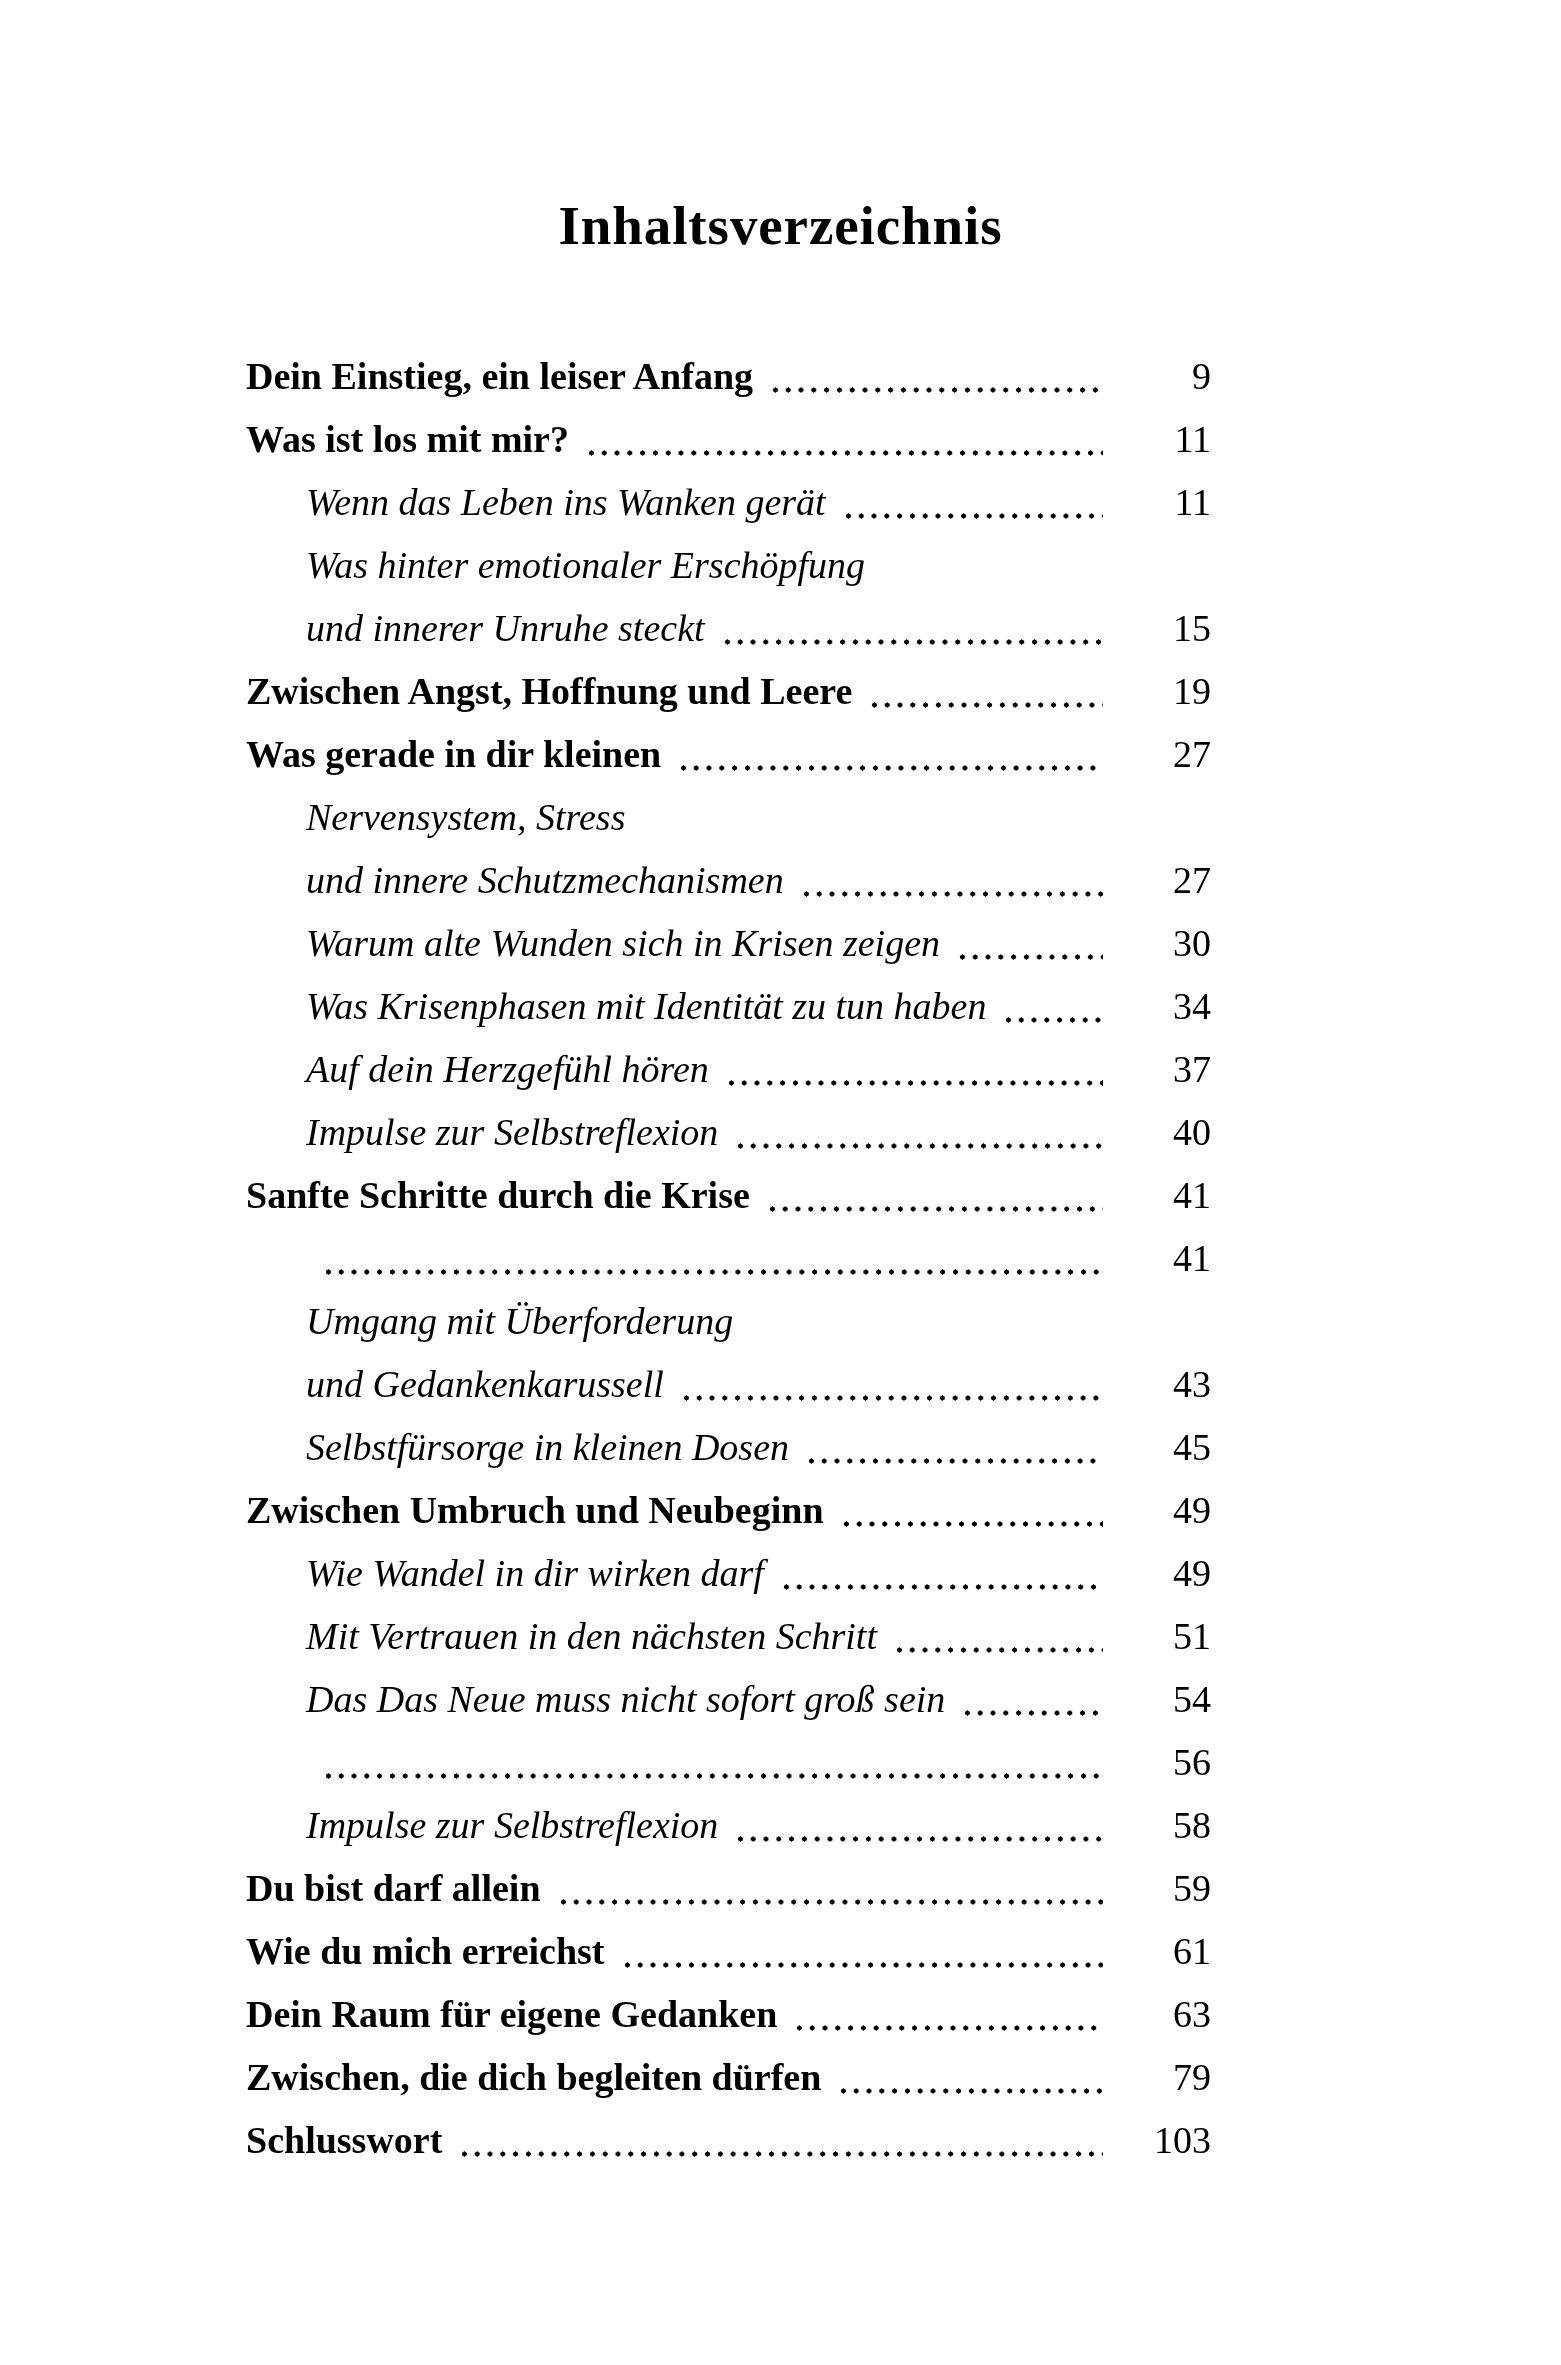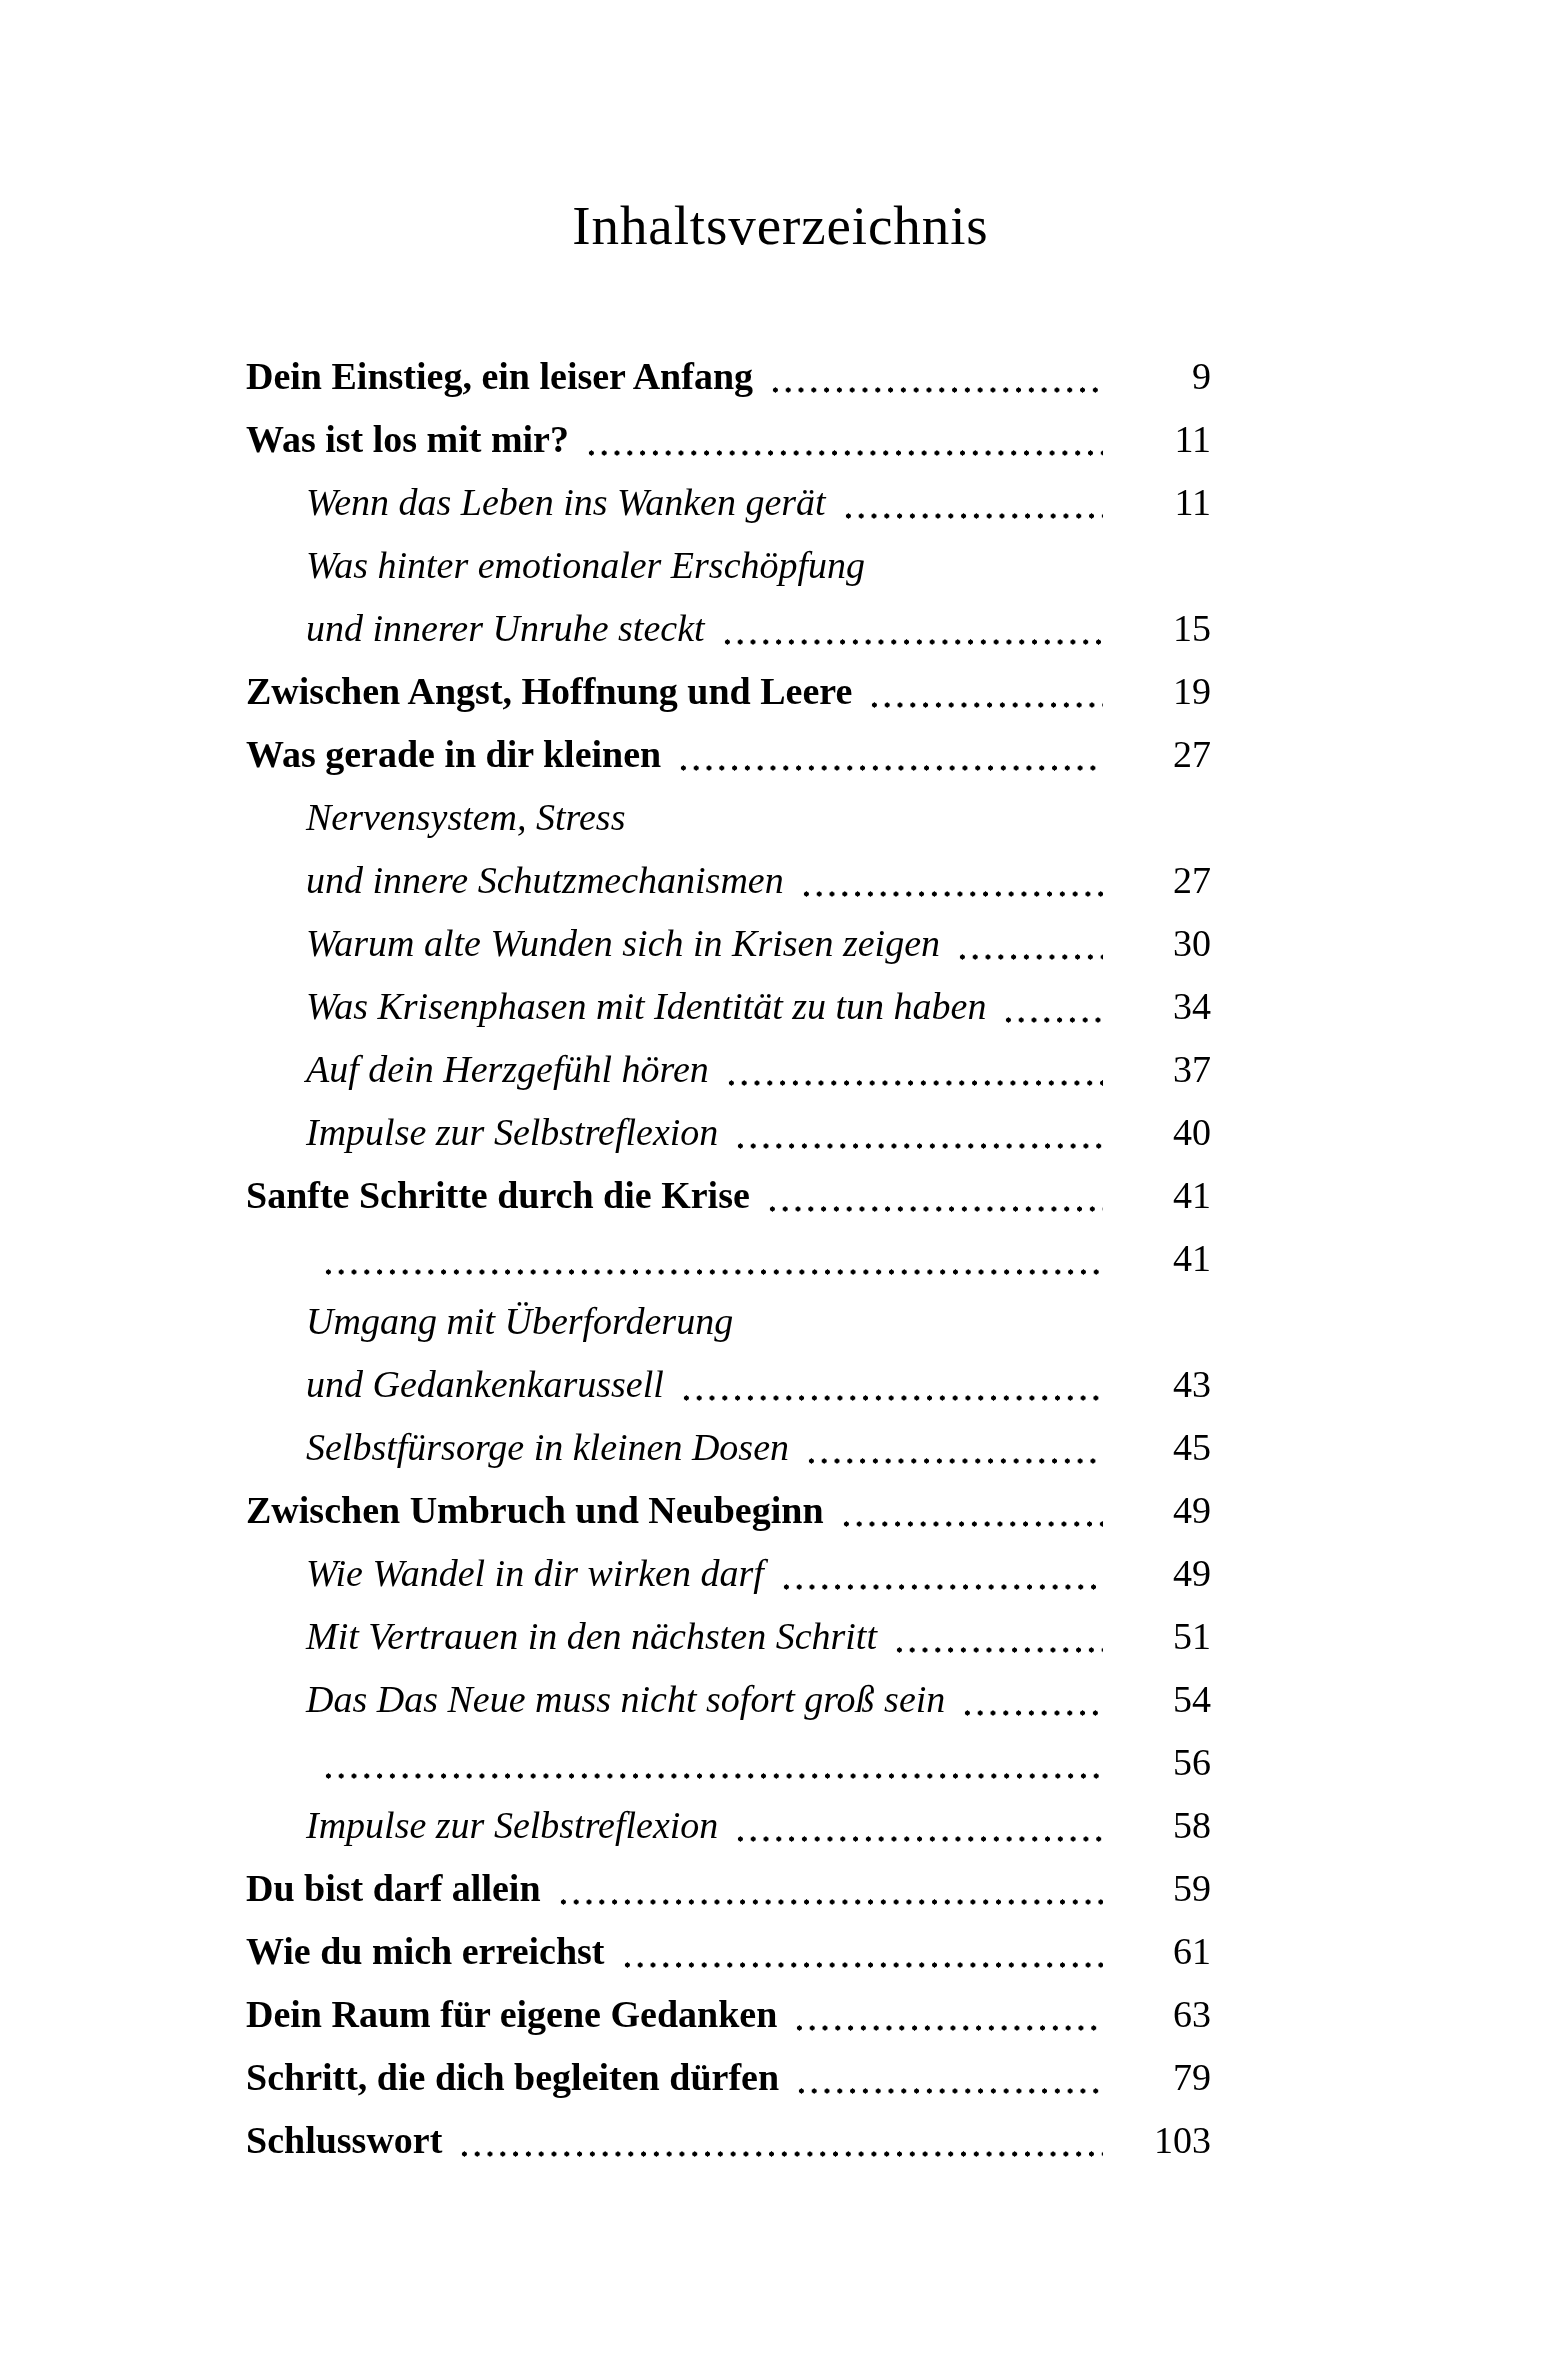--- a/index.html
+++ b/index.html
@@ -12,21 +12,21 @@
     height: 2413px;
     position: relative;
     color: #000000;
     font-family: "Liberation Serif", serif;
     overflow: hidden;
   }
   .page-title {
     margin: 193px 0 0 0;
     text-align: center;
     font-size: 55px;
-    font-weight: normal;
+    font-weight: bold;
     line-height: 1.2;
     letter-spacing: 0.9px;
   }
   .toc {
     margin: 86px 350px 0 246px; 
   }
   .row {
     display: flex;
     align-items: baseline;
     line-height: 63px;
@@ -185,21 +185,21 @@
         <span class="label">Wie du mich erreichst</span>
         <span class="leader"></span>
         <span class="pagenum">61</span>
       </div>
       <div class="row chapter">
         <span class="label">Dein Raum für eigene Gedanken</span>
         <span class="leader"></span>
         <span class="pagenum">63</span>
       </div>
       <div class="row chapter">
-        <span class="label">Schritt, die dich begleiten dürfen</span>
+        <span class="label">Zwischen, die dich begleiten dürfen</span>
         <span class="leader"></span>
         <span class="pagenum">79</span>
       </div>
       <div class="row chapter">
         <span class="label">Schlusswort</span>
         <span class="leader"></span>
         <span class="pagenum">103</span>
       </div>
     </div>
 </div>

